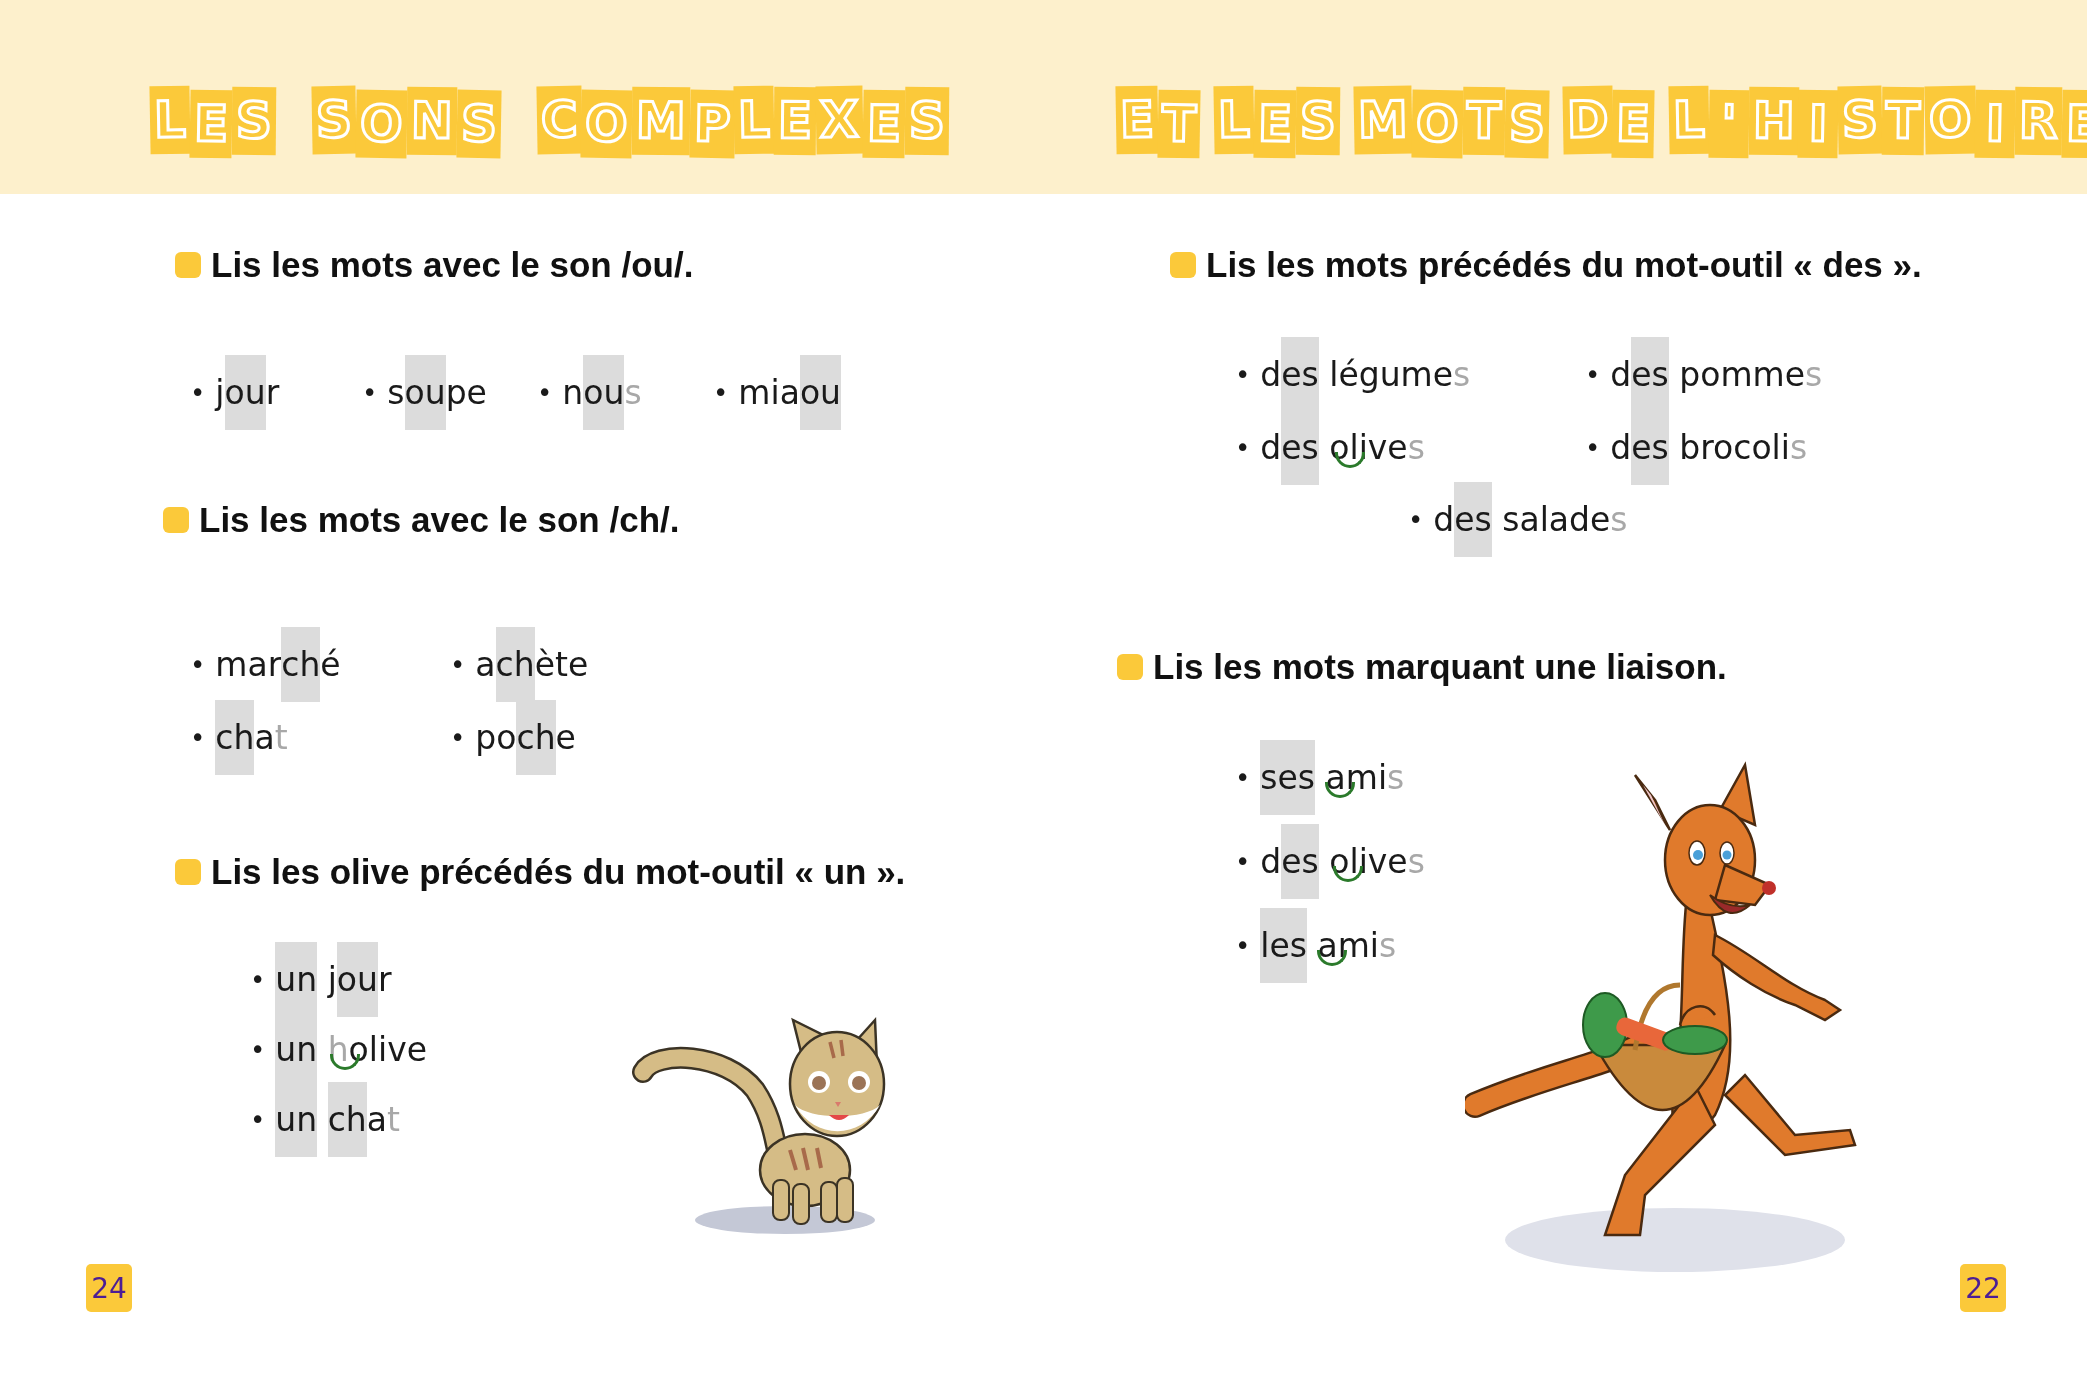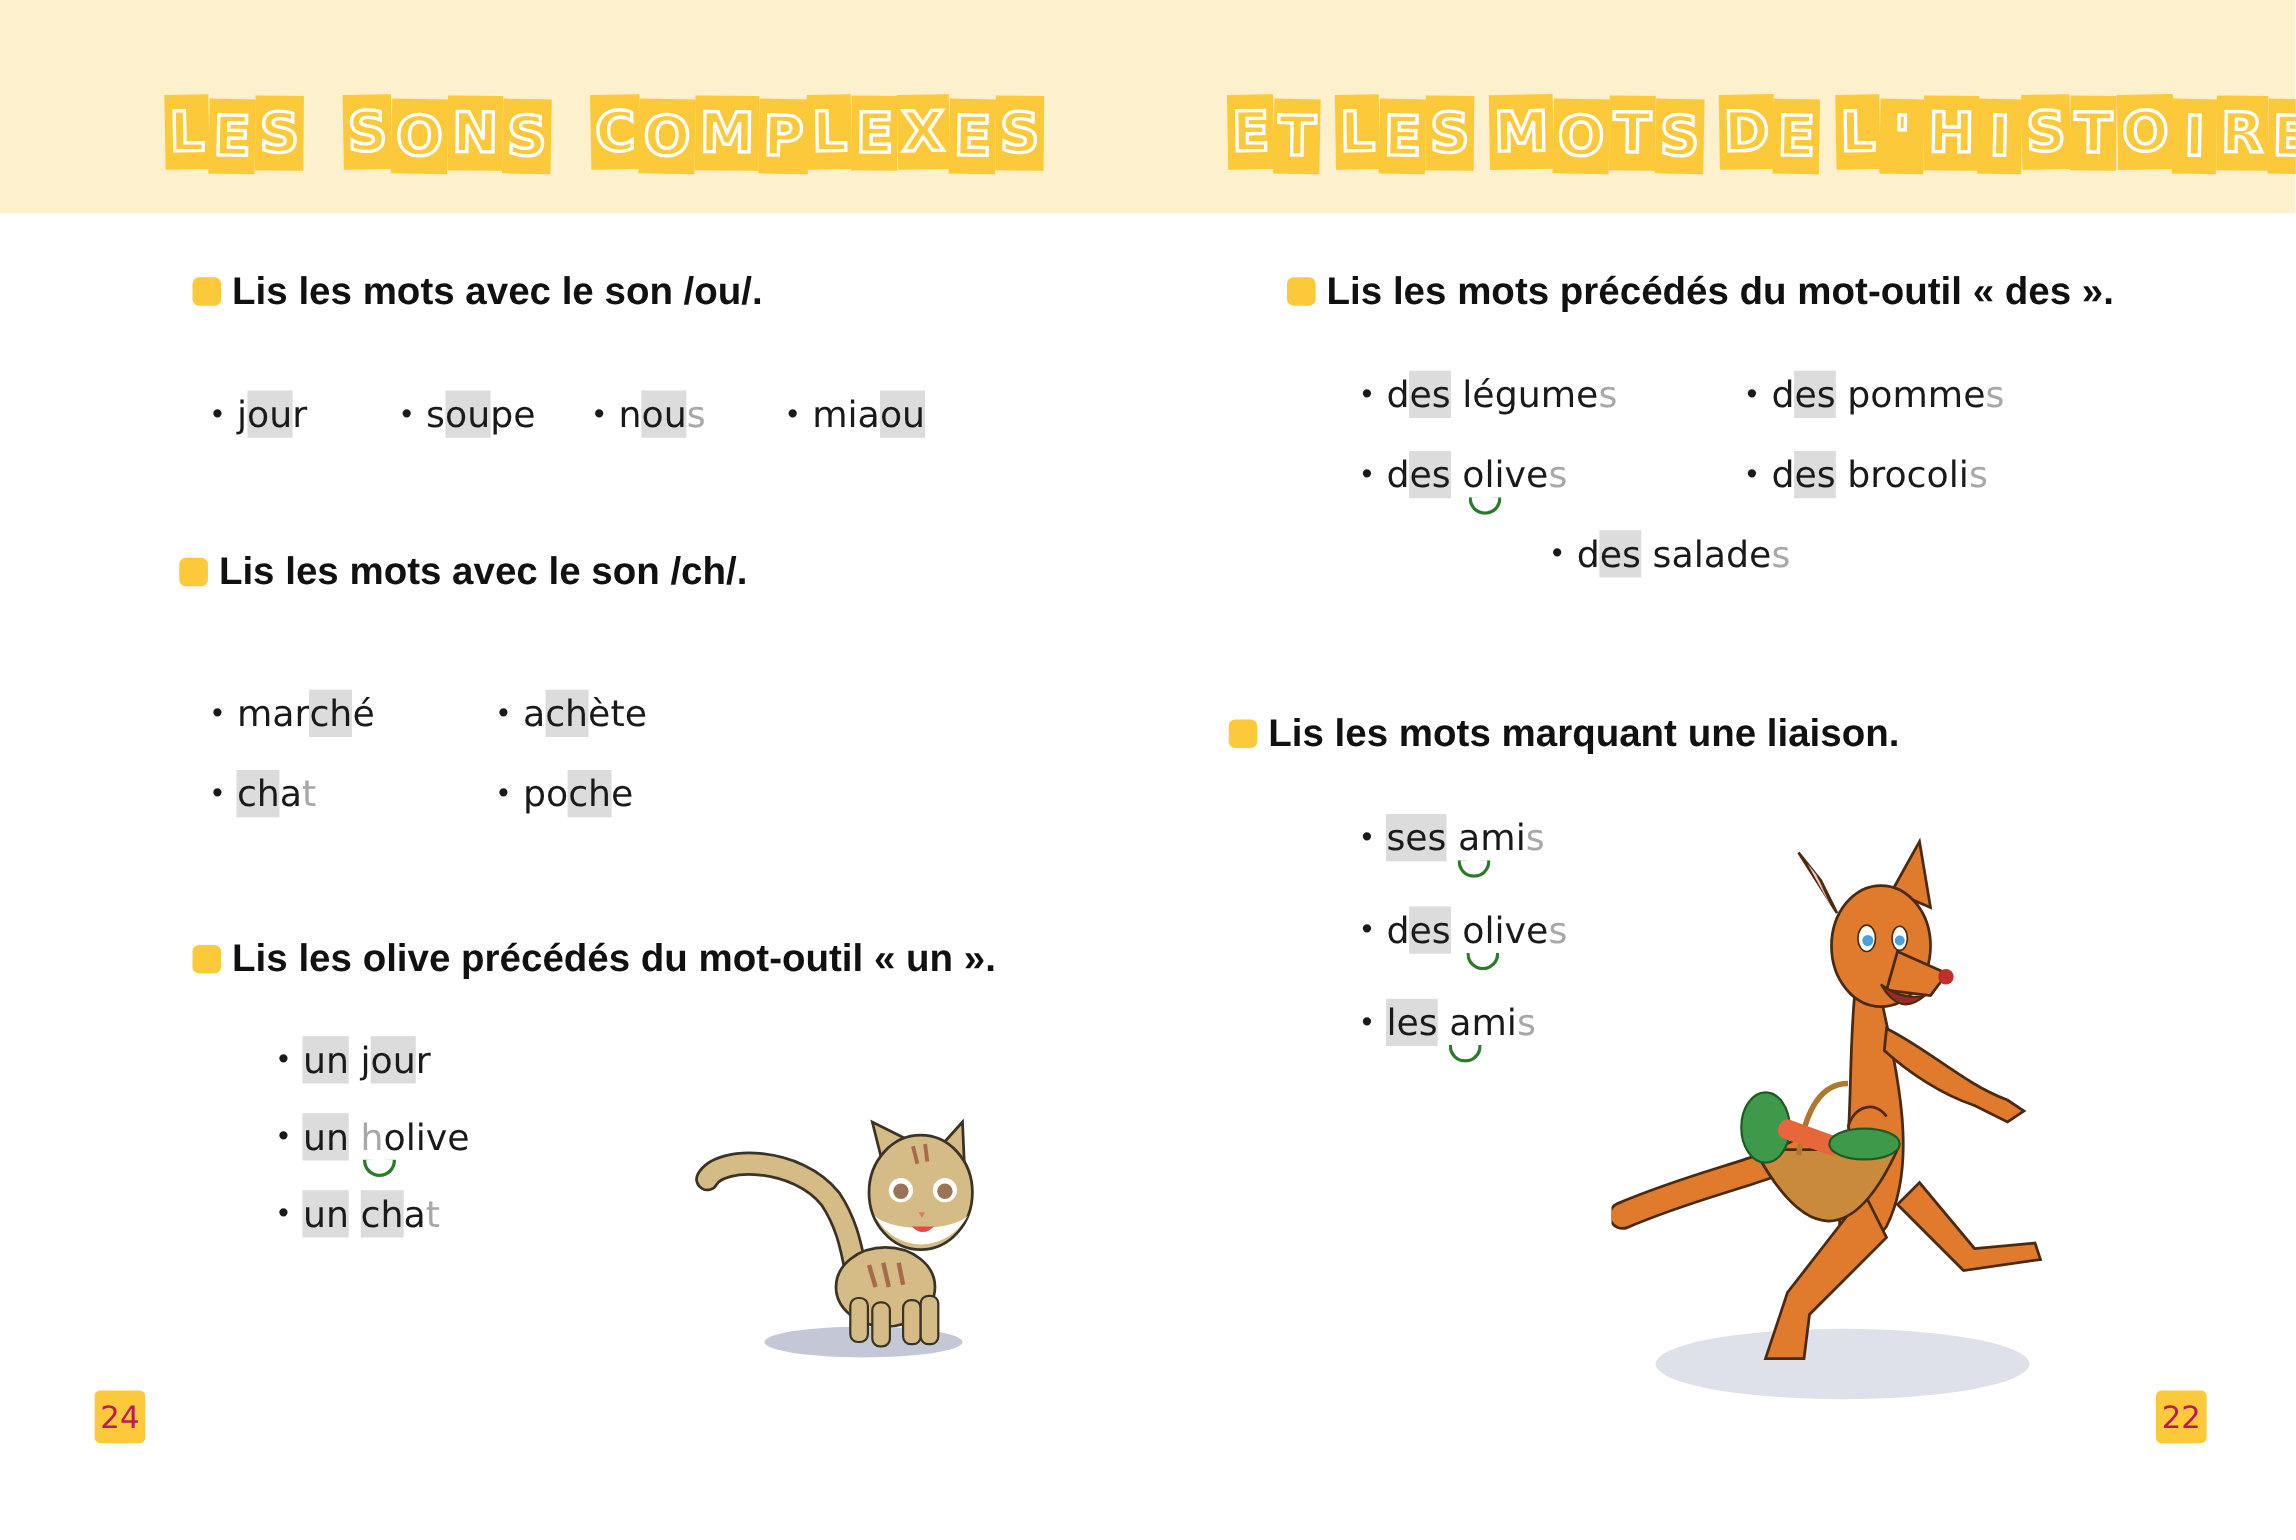--- a/index.html
+++ b/index.html
@@ -28,32 +28,32 @@
   .right-title { left: 1116px; }
   .right-title .title-word { margin-right: 14px; }
 
   .section { position: absolute; margin-left: 25px; }
   .instr { display: flex; align-items: center; font-size: 35px; font-weight: bold; color: #111; white-space: nowrap; }
   .instr .sq { width: 26px; height: 26px; border-radius: 6px; background: #fbc93a; margin-right: 10px; flex: 0 0 auto; }
 
   .word-item { position: absolute; display: flex; align-items: center; font-family: "DejaVu Sans", sans-serif; font-size: 33px; color: #1a1a1a; white-space: nowrap; }
   .bullet { font-size: 26px; margin-right: 10px; }
   .part { position: relative; display: inline-block; }
-  .part.hl { background: #dcdcdc; padding: 2px 0; }
+  .part.hl { background: #dcdcdc; padding: 18px 0; }
   .part.silent { color: #a8a8a8; }
   .liaison {
     position: absolute; width: 30px; height: 16px;
     border: 3px solid #2b7a2b; border-top: none;
     border-radius: 0 0 16px 16px;
   }
 
   .page-num {
     position: absolute; width: 46px; height: 48px; background: #fbc93a; border-radius: 5px;
     display: flex; align-items: center; justify-content: center;
-    font-family: "DejaVu Sans", sans-serif; font-size: 28px; color: #be185d;
+    font-family: "DejaVu Sans", sans-serif; font-size: 28px; color: #4c1d95;
   }
 
   .illus { position: absolute; }
 </style>
 </head>
 <body>
 
 <div class="header-band"></div>
 
 <div class="title-group left-title" id="leftTitle">

